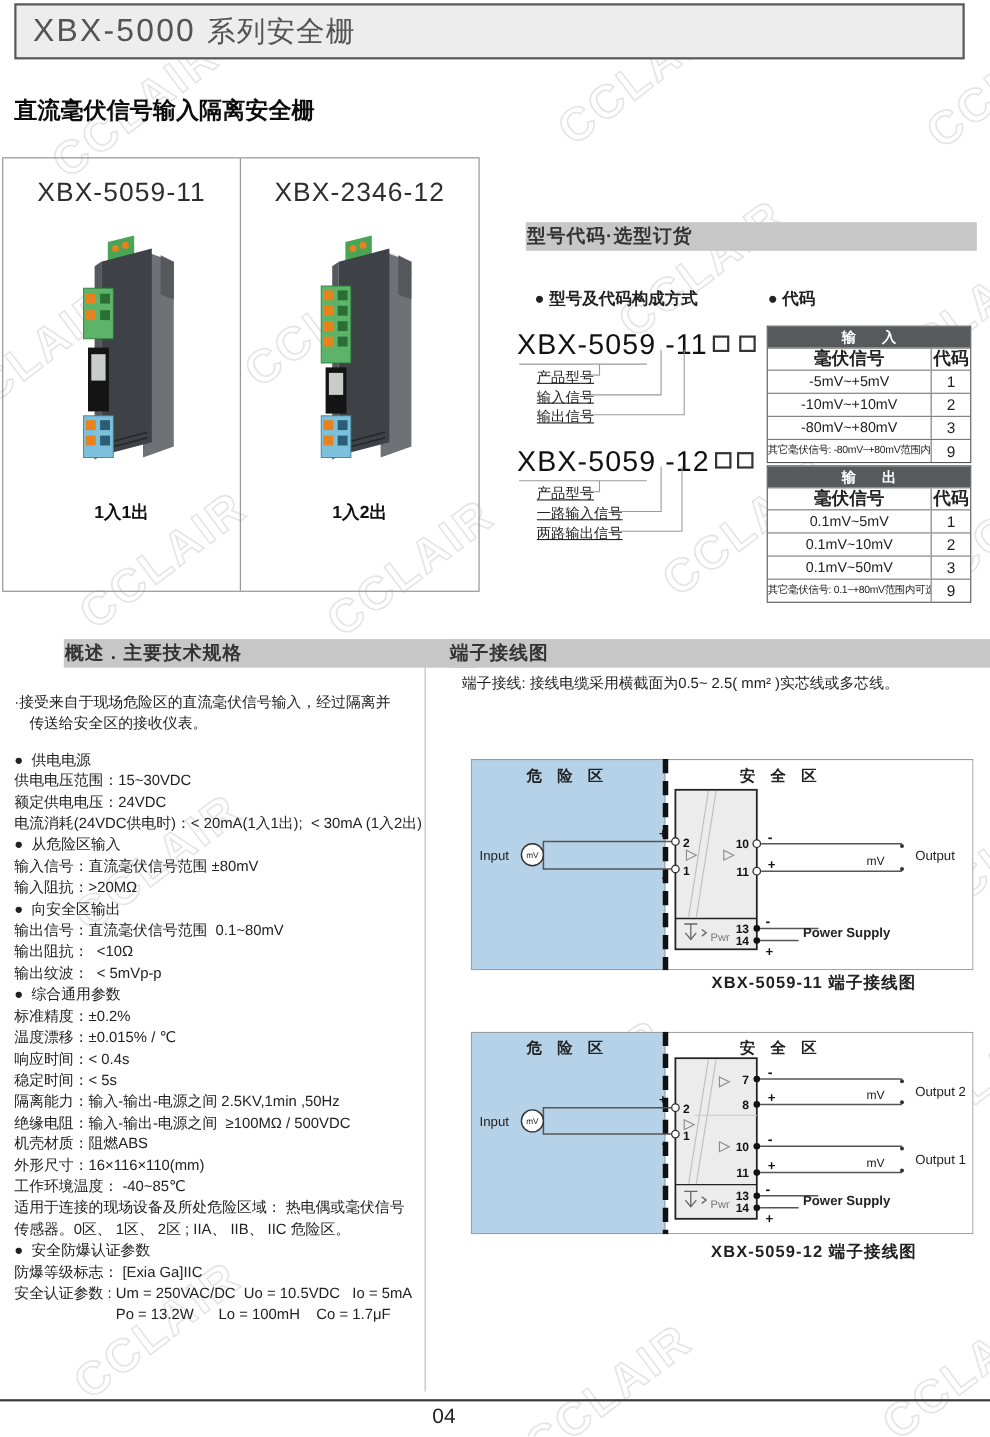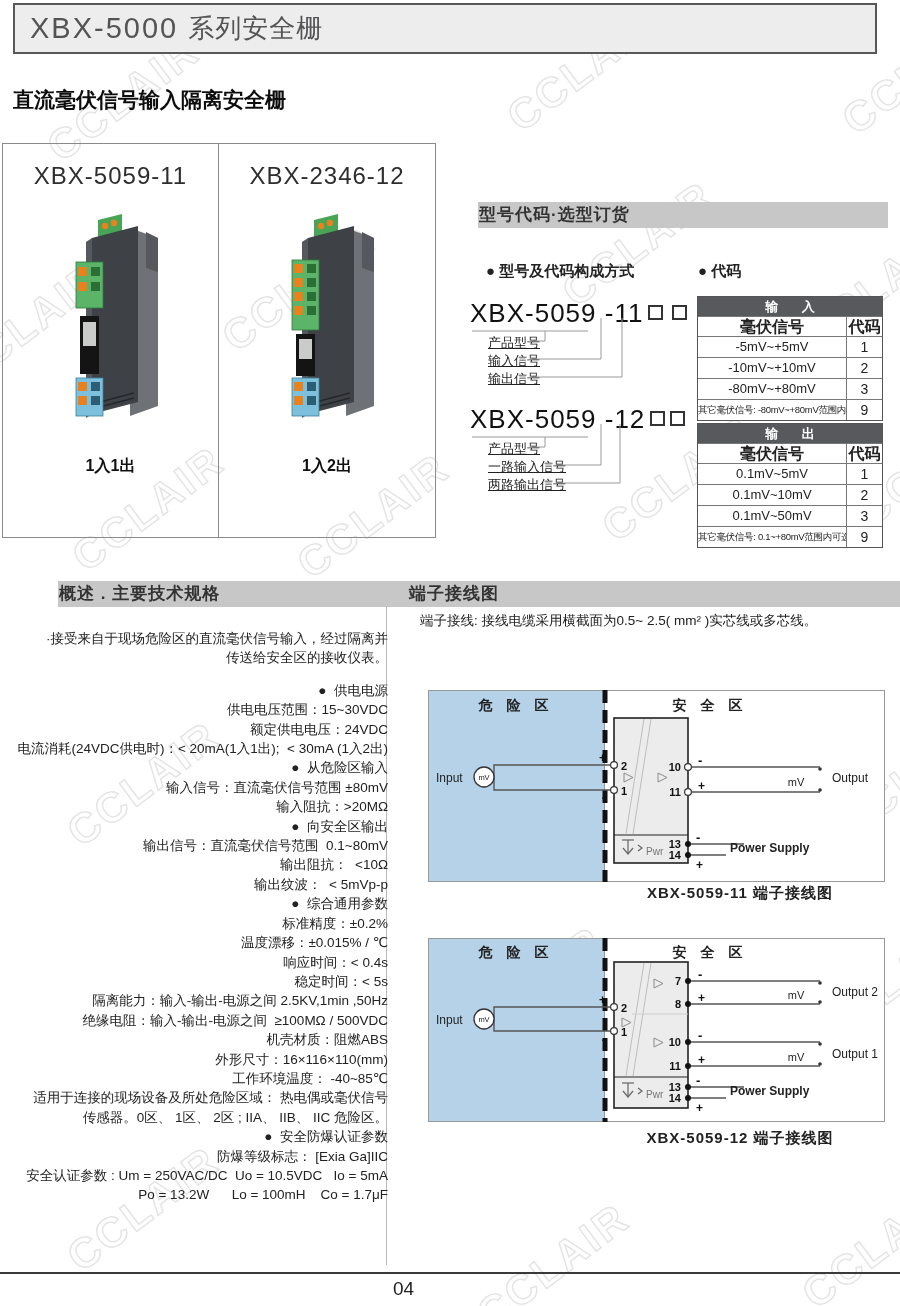--- a/index.html
+++ b/index.html
@@ -55,21 +55,21 @@
         font-size:13px; font-weight:bold; letter-spacing:10px; line-height:19px; text-indent:10px; }
   .ct-row { display:flex; border-top:1px solid #777; height:21px; }
   .ct-row.head { height:20px; }
   .ct-sig { width:149px; border-right:1px solid #777; text-align:center; font-size:13px;
         line-height:20px; color:#222; white-space:nowrap; overflow:hidden; }
   .ct-code { width:35px; text-align:center; font-size:14px; line-height:20px; color:#222; }
   .ct-row.head .ct-sig, .ct-row.head .ct-code { font-weight:bold; font-size:16px; }
   .ct-row.small .ct-sig { font-size:9.5px; letter-spacing:-0.3px; }
 
   
-  .spec-block { position:absolute; left:13px; top:629px; width:375px; z-index:2;text-align:right; }
+  .spec-block { position:absolute; left:13px; top:629px; width:375px; z-index:2; }
   .spec-line { font-size:13.5px; line-height:19.4px; color:#222; white-space:pre; min-height:19.4px; }
   .spec-line.gap { margin-top:13px; }
 
   
   .wiring-note { position:absolute; left:420px; top:612px; font-size:13.5px; color:#222; z-index:2; }
   .diagram { position:absolute; left:428px; z-index:2; }
   .diagram-caption { position:absolute; left:575px; width:330px; text-align:center;
         font-size:15px; font-weight:bold; color:#222; z-index:2; letter-spacing:1px; }
 
   

